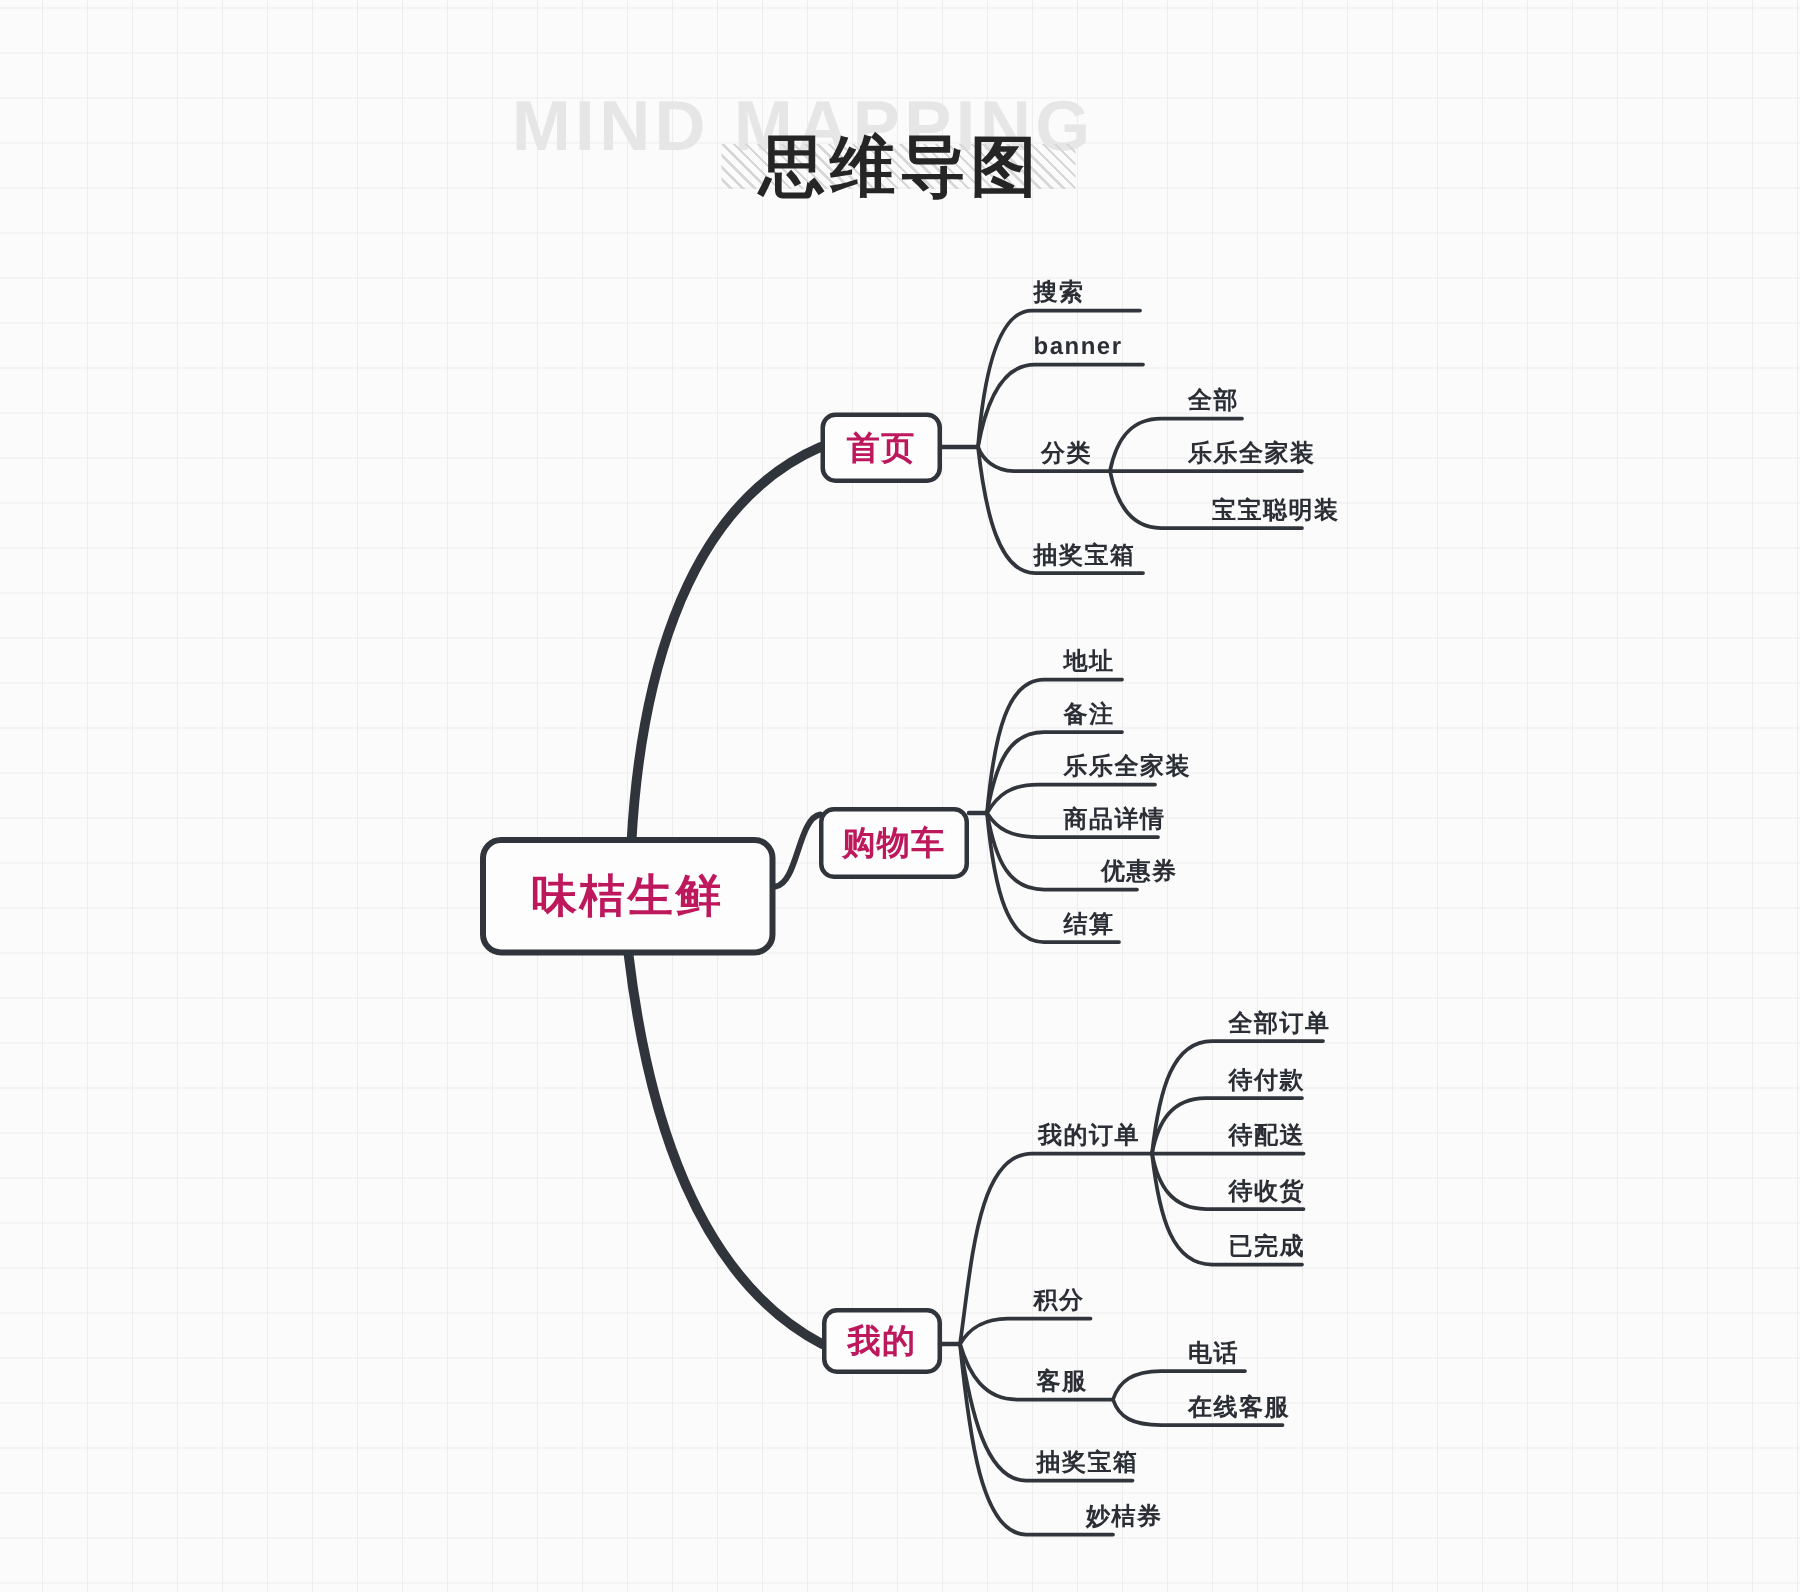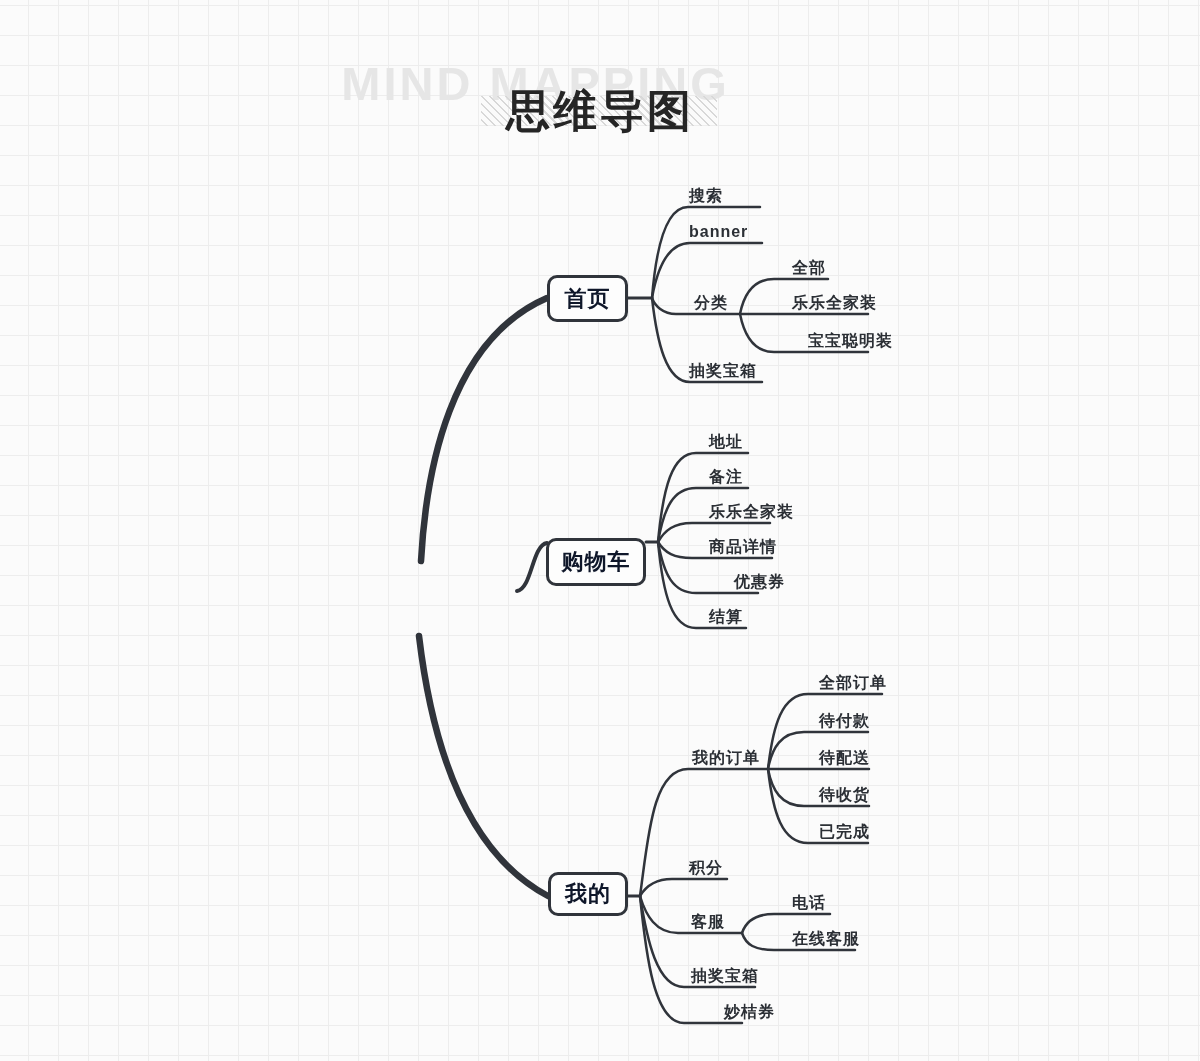--- a/index.html
+++ b/index.html
@@ -39,21 +39,21 @@
   svg.edges .thick path{stroke-width:6.5px;}
   svg.edges .medium path{stroke-width:4px;}
   svg.edges .stub path{stroke-width:3px;}
   svg.edges .branch path{stroke-width:2.5px;}
   .node{
     position:absolute;z-index:5;
     box-sizing:border-box;
     background:#fdfdfd;
     border:3px solid #30343b;
     display:flex;align-items:center;justify-content:center;
-    color:#0f172a;font-weight:700;white-space:nowrap;font-family:Liberation Mono, monospace;
+    color:#be185d;font-weight:700;white-space:nowrap;font-family:Liberation Mono, monospace;
   }
   .node.root{
     left:320px;top:558px;width:197px;height:79px;
     border-radius:14px;border-width:4px;font-size:30px;letter-spacing:2px;
   }
   .node.b-home{left:547px;top:275px;width:81px;height:47px;border-radius:10px;font-size:22px;letter-spacing:1px;}
   .node.b-cart{left:546px;top:517px;width:100px;height:48px;border-radius:10px;font-size:22px;letter-spacing:1px;margin-top:21px;}
   .node.b-mine{left:548px;top:872px;width:80px;height:44px;border-radius:10px;font-size:22px;letter-spacing:1px;}
   .leaf{
     position:absolute;z-index:5;
@@ -110,20 +110,21 @@
       <path d="M 768,769 C 772,748 781,732 804,732 H 868"></path>
       <path d="M 768,769 H 869"></path>
       <path d="M 768,769 C 772,790 781,806 804,806 H 869"></path>
       <path d="M 768,769 C 773,813 782,843 808,843 H 868"></path>
 
       <path d="M 742,933 C 746,921 755,914 774,914 H 830"></path>
       <path d="M 742,933 C 746,945 755,950 774,950 H 855"></path>
     </g>
   </svg>
 
+  <div class="node root">味桔生鲜</div>
   <div class="node b-home">首页</div>
   <div class="node b-cart">购物车</div>
   <div class="node b-mine">我的</div>
 
   <div class="leaf" style="left:689px;top:186px;">搜索</div>
   <div class="leaf" style="left:689px;top:222px;">banner</div>
   <div class="leaf" style="left:694px;top:293px;">分类</div>
   <div class="leaf" style="left:689px;top:361px;">抽奖宝箱</div>
 
   <div class="leaf" style="left:792px;top:258px;">全部</div>

